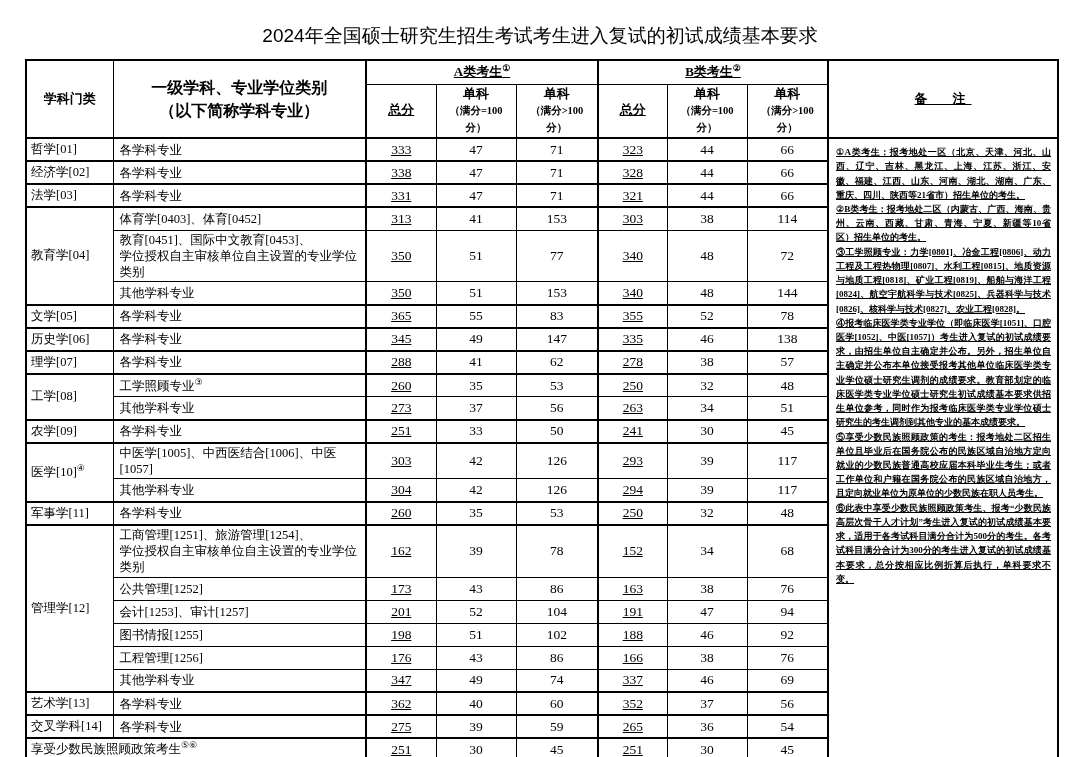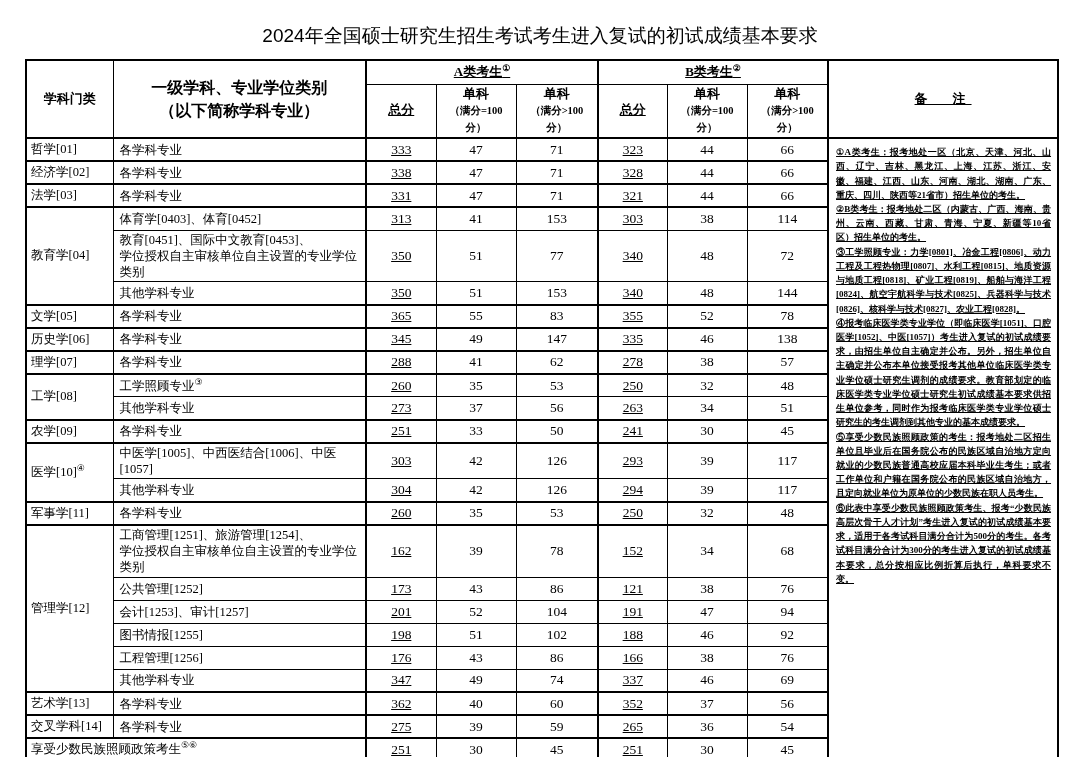--- a/index.html
+++ b/index.html
@@ -251,21 +251,21 @@
           <td class="num">78</td>
           <td class="num thick-left">152</td>
           <td class="num">34</td>
           <td class="num">68</td>
         </tr>
         <tr>
           <td class="disc">公共管理[1252]</td>
           <td class="num thick-left">173</td>
           <td class="num">43</td>
           <td class="num">86</td>
-          <td class="num thick-left">121</td>
+          <td class="num thick-left">163</td>
           <td class="num">38</td>
           <td class="num">76</td>
         </tr>
         <tr>
           <td class="disc">会计[1253]、审计[1257]</td>
           <td class="num thick-left">201</td>
           <td class="num">52</td>
           <td class="num">104</td>
           <td class="num thick-left">191</td>
           <td class="num">47</td>

